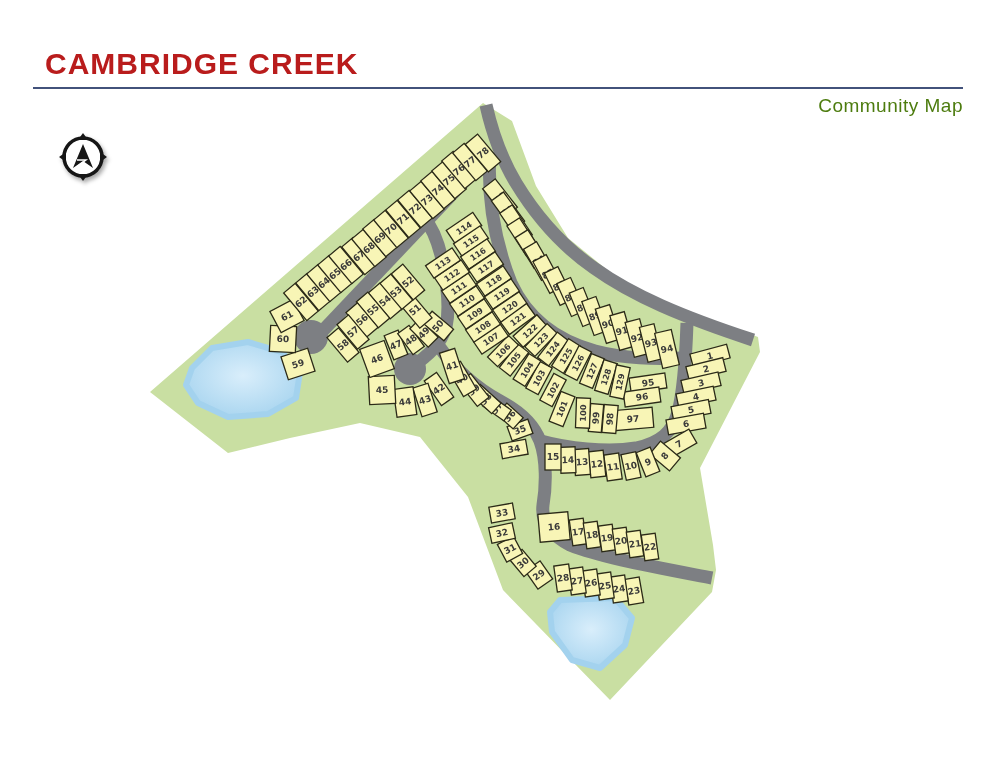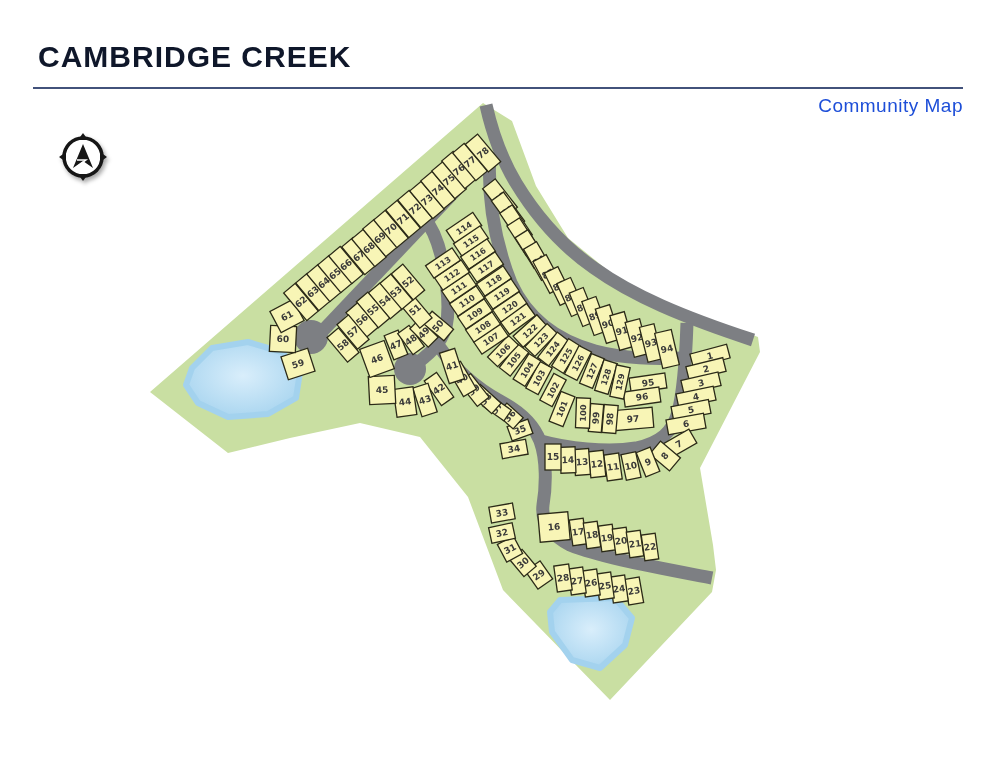--- a/index.html
+++ b/index.html
@@ -1,31 +1,31 @@
 <!DOCTYPE html>
 <html><head>
 <meta charset="utf-8">
 <style>
   html,body{margin:0;padding:0;}
   body{
     width:995px;height:768px;position:relative;background:#ffffff;
     font-family:"Liberation Sans",sans-serif;overflow:hidden;
   }
   .page-title{
-    position:absolute;left:38px;top:40px;margin:0;
-    font-size:30px;font-weight:bold;letter-spacing:1px;color:#0f172a;
+    position:absolute;left:38px;top:40px;margin:7px;
+    font-size:30px;font-weight:bold;letter-spacing:1px;color:#b91c1c;
     font-family:"Liberation Sans",sans-serif;
   }
   .title-rule{
     position:absolute;left:33px;top:87px;width:930px;height:2px;
     background:#42527b;
   }
   .subtitle{
     position:absolute;right:32px;top:95px;
-    font-size:19px;color:#1d4ed8;letter-spacing:0.5px;
+    font-size:19px;color:#4d7c0f;letter-spacing:0.5px;
   }
   #map-stage{position:absolute;left:0;top:0;}
   #map-stage text{
     font-family:"DejaVu Sans","Liberation Sans",sans-serif;
   }
 </style>
 </head>
 <body>
 
 <h1 class="page-title">CAMBRIDGE CREEK</h1>

